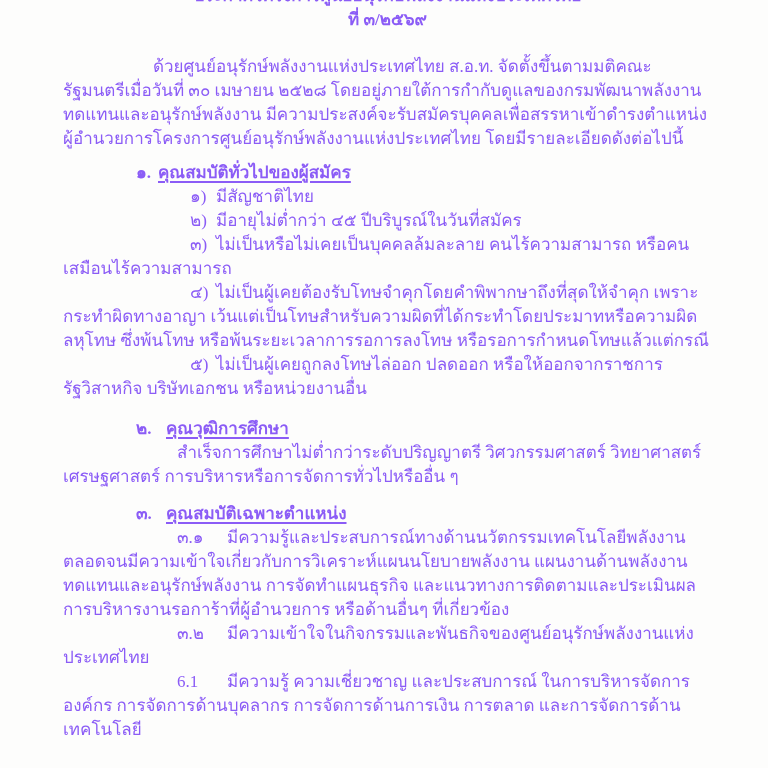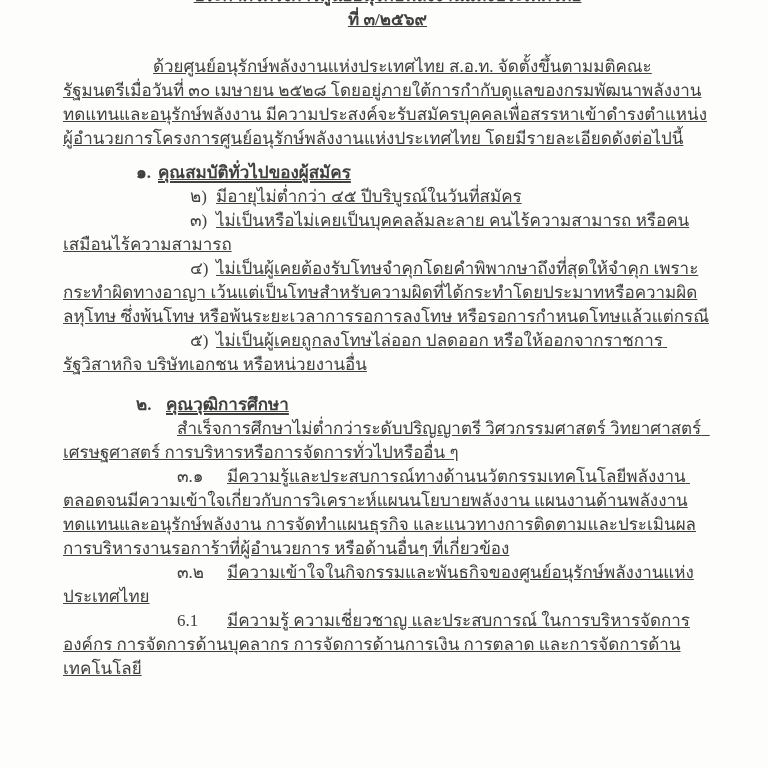--- a/index.html
+++ b/index.html
@@ -7,26 +7,25 @@
     width: 768px; height: 768px;
     overflow: hidden;
     background: #ffffff;
   }
   .page {
     position: relative;
     width: 768px; height: 768px;
     box-sizing: border-box;
     padding: 0 56px 0 63px;
     background: #fdfdfc;
-    color: #404040;
+    color: #8b5cf6;
     font-family: "Liberation Serif", "DejaVu Serif", serif;
     font-size: 17px;
     line-height: 24px;
     overflow: hidden;
-    text-decoration: underline;
   }
   .center { text-align: center; }
   .bold   { font-weight: bold; }
   .topclip {
     height: 8px;
     overflow: hidden;
   }
   .topclip .inner {
     margin-top: -16px;
     text-align: center;
@@ -77,27 +76,29 @@
   <div class="topclip">
     <div class="inner">ประกาศโครงการศูนย์อนุรักษ์พลังงานแห่งประเทศไทย</div>
   </div>
 
   <div class="center bold">ที่ ๓/๒๕๖๙</div>
 
   <div class="para intro">ด้วย​ศูนย์อนุรักษ์​พลังงาน​แห่งประเทศไทย ส.อ.ท. จัดตั้งขึ้น​ตามมติ​คณะรัฐมนตรี​เมื่อ​วันที่ ๓๐ เมษายน ๒๕๒๘ โดยอยู่​ภายใต้​การกำกับดูแล​ของ​กรมพัฒนา​พลังงาน​ทดแทน​และ​อนุรักษ์​พลังงาน มีความ​ประสงค์​จะ​รับสมัคร​บุคคล​เพื่อ​สรรหา​เข้า​ดำรง​ตำแหน่ง​ผู้อำนวยการ​โครงการ​ศูนย์​อนุรักษ์​พลังงาน​แห่ง​ประเทศไทย โดยมี​รายละเอียด​ดังต่อไปนี้</div>
 
   <div class="heading hgap1"><span class="hnum s1">๑.</span><span class="htitle">คุณสมบัติทั่วไปของผู้สมัคร</span></div>
 
+  <div class="item"><span class="inum">๑)</span><span>มีสัญชาติไทย</span></div>
   <div class="item"><span class="inum">๒)</span><span>มีอายุ​ไม่ต่ำกว่า ๔๕ ปีบริบูรณ์​ในวันที่สมัคร</span></div>
   <div class="item"><span class="inum">๓)</span><span>ไม่เป็น​หรือ​ไม่เคยเป็น​บุคคล​ล้มละลาย คนไร้​ความสามารถ หรือ​คนเสมือน​ไร้​ความสามารถ</span></div>
   <div class="item"><span class="inum">๔)</span><span>ไม่เป็น​ผู้เคย​ต้องรับโทษ​จำคุก​โดย​คำพิพากษา​ถึงที่สุด​ให้จำคุก เพราะ​กระทำผิด​ทาง​อาญา เว้นแต่​เป็นโทษ​สำหรับ​ความผิด​ที่ได้​กระทำ​โดย​ประมาท​หรือ​ความผิด​ลหุโทษ ซึ่ง​พ้นโทษ หรือ​พ้น​ระยะเวลา​การรอ​การลงโทษ หรือ​รอการ​กำหนดโทษ​แล้วแต่กรณี</span></div>
   <div class="item"><span class="inum">๕)</span><span>ไม่เป็น​ผู้เคย​ถูกลงโทษ​ไล่ออก ปลดออก หรือ​ให้ออก​จาก​ราชการ รัฐวิสาหกิจ บริษัท​เอกชน หรือ​หน่วยงานอื่น</span></div>
 
   <div class="heading hgap2"><span class="hnum s23">๒.</span><span class="htitle">คุณวุฒิการศึกษา</span></div>
 
   <div class="secbody">สำเร็จ​การศึกษา​ไม่ต่ำกว่า​ระดับ​ปริญญาตรี วิศวกรรมศาสตร์ วิทยาศาสตร์  เศรษฐศาสตร์ การบริหาร​หรือ​การจัดการ​ทั่วไป​หรือ​อื่น ๆ</div>
 
+  <div class="heading hgap3"><span class="hnum s23">๓.</span><span class="htitle">คุณสมบัติเฉพาะตำแหน่ง</span></div>
 
   <div class="item3"><span class="inum">๓.๑</span><span>มีความรู้​และ​ประสบการณ์​ทางด้าน​นวัตกรรม​เทคโนโลยี​พลังงาน ตลอดจน​มี​ความเข้าใจ​เกี่ยวกับ​การวิเคราะห์​แผน​นโยบาย​พลังงาน แผนงาน​ด้าน​พลังงาน​ทดแทน​และ​อนุรักษ์​พลังงาน การ​จัดทำ​แผนธุรกิจ และ​แนวทาง​การติดตาม​และ​ประเมินผล​การบริหารงาน​รอการ้าที่​ผู้อำนวยการ หรือ​ด้านอื่นๆ ที่​เกี่ยวข้อง</span></div>
   <div class="item3"><span class="inum">๓.๒</span><span>มีความเข้าใจ​ใน​กิจกรรม​และ​พันธกิจ​ของ​ศูนย์​อนุรักษ์​พลังงาน​แห่ง​ประเทศไทย</span></div>
   <div class="item3"><span class="inum">6.1</span><span>มีความรู้ ความเชี่ยวชาญ และ​ประสบการณ์ ใน​การบริหาร​จัดการ​องค์กร การ​จัดการ​ด้าน​บุคลากร การจัดการ​ด้าน​การเงิน การตลาด และ​การจัดการ​ด้าน​เทคโนโลยี</span></div>
 
 </div>
 
 </body></html>

